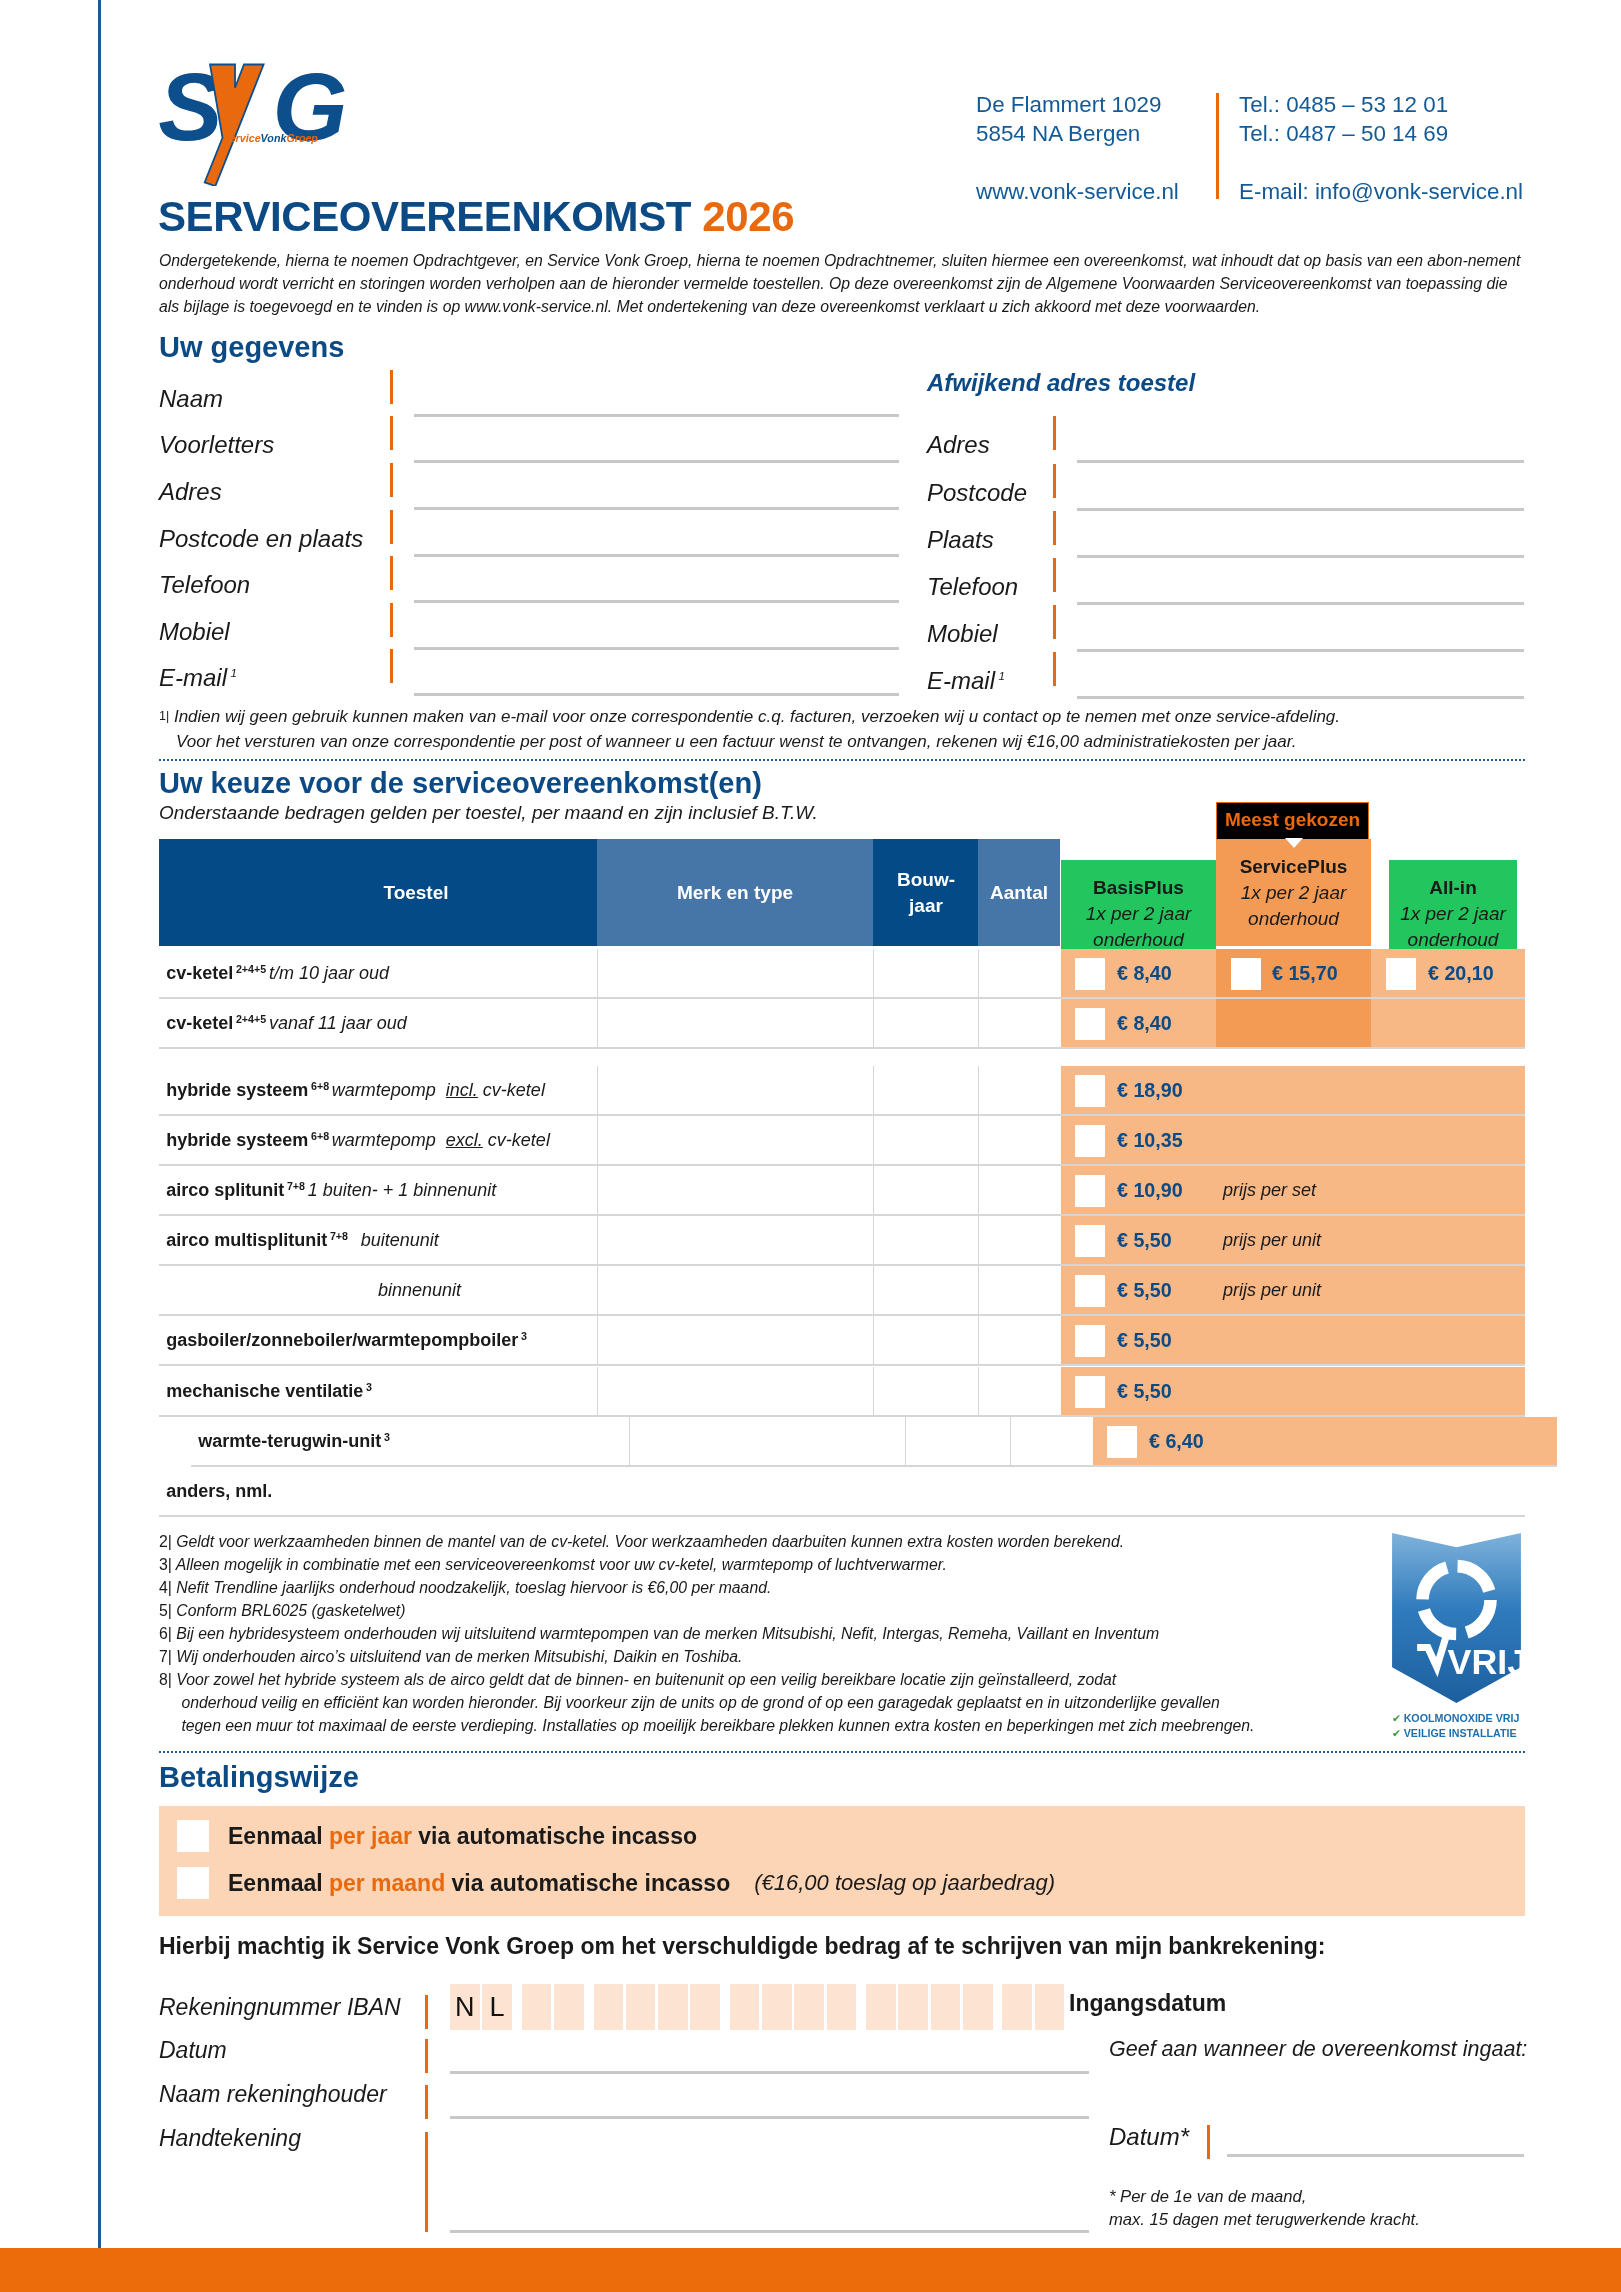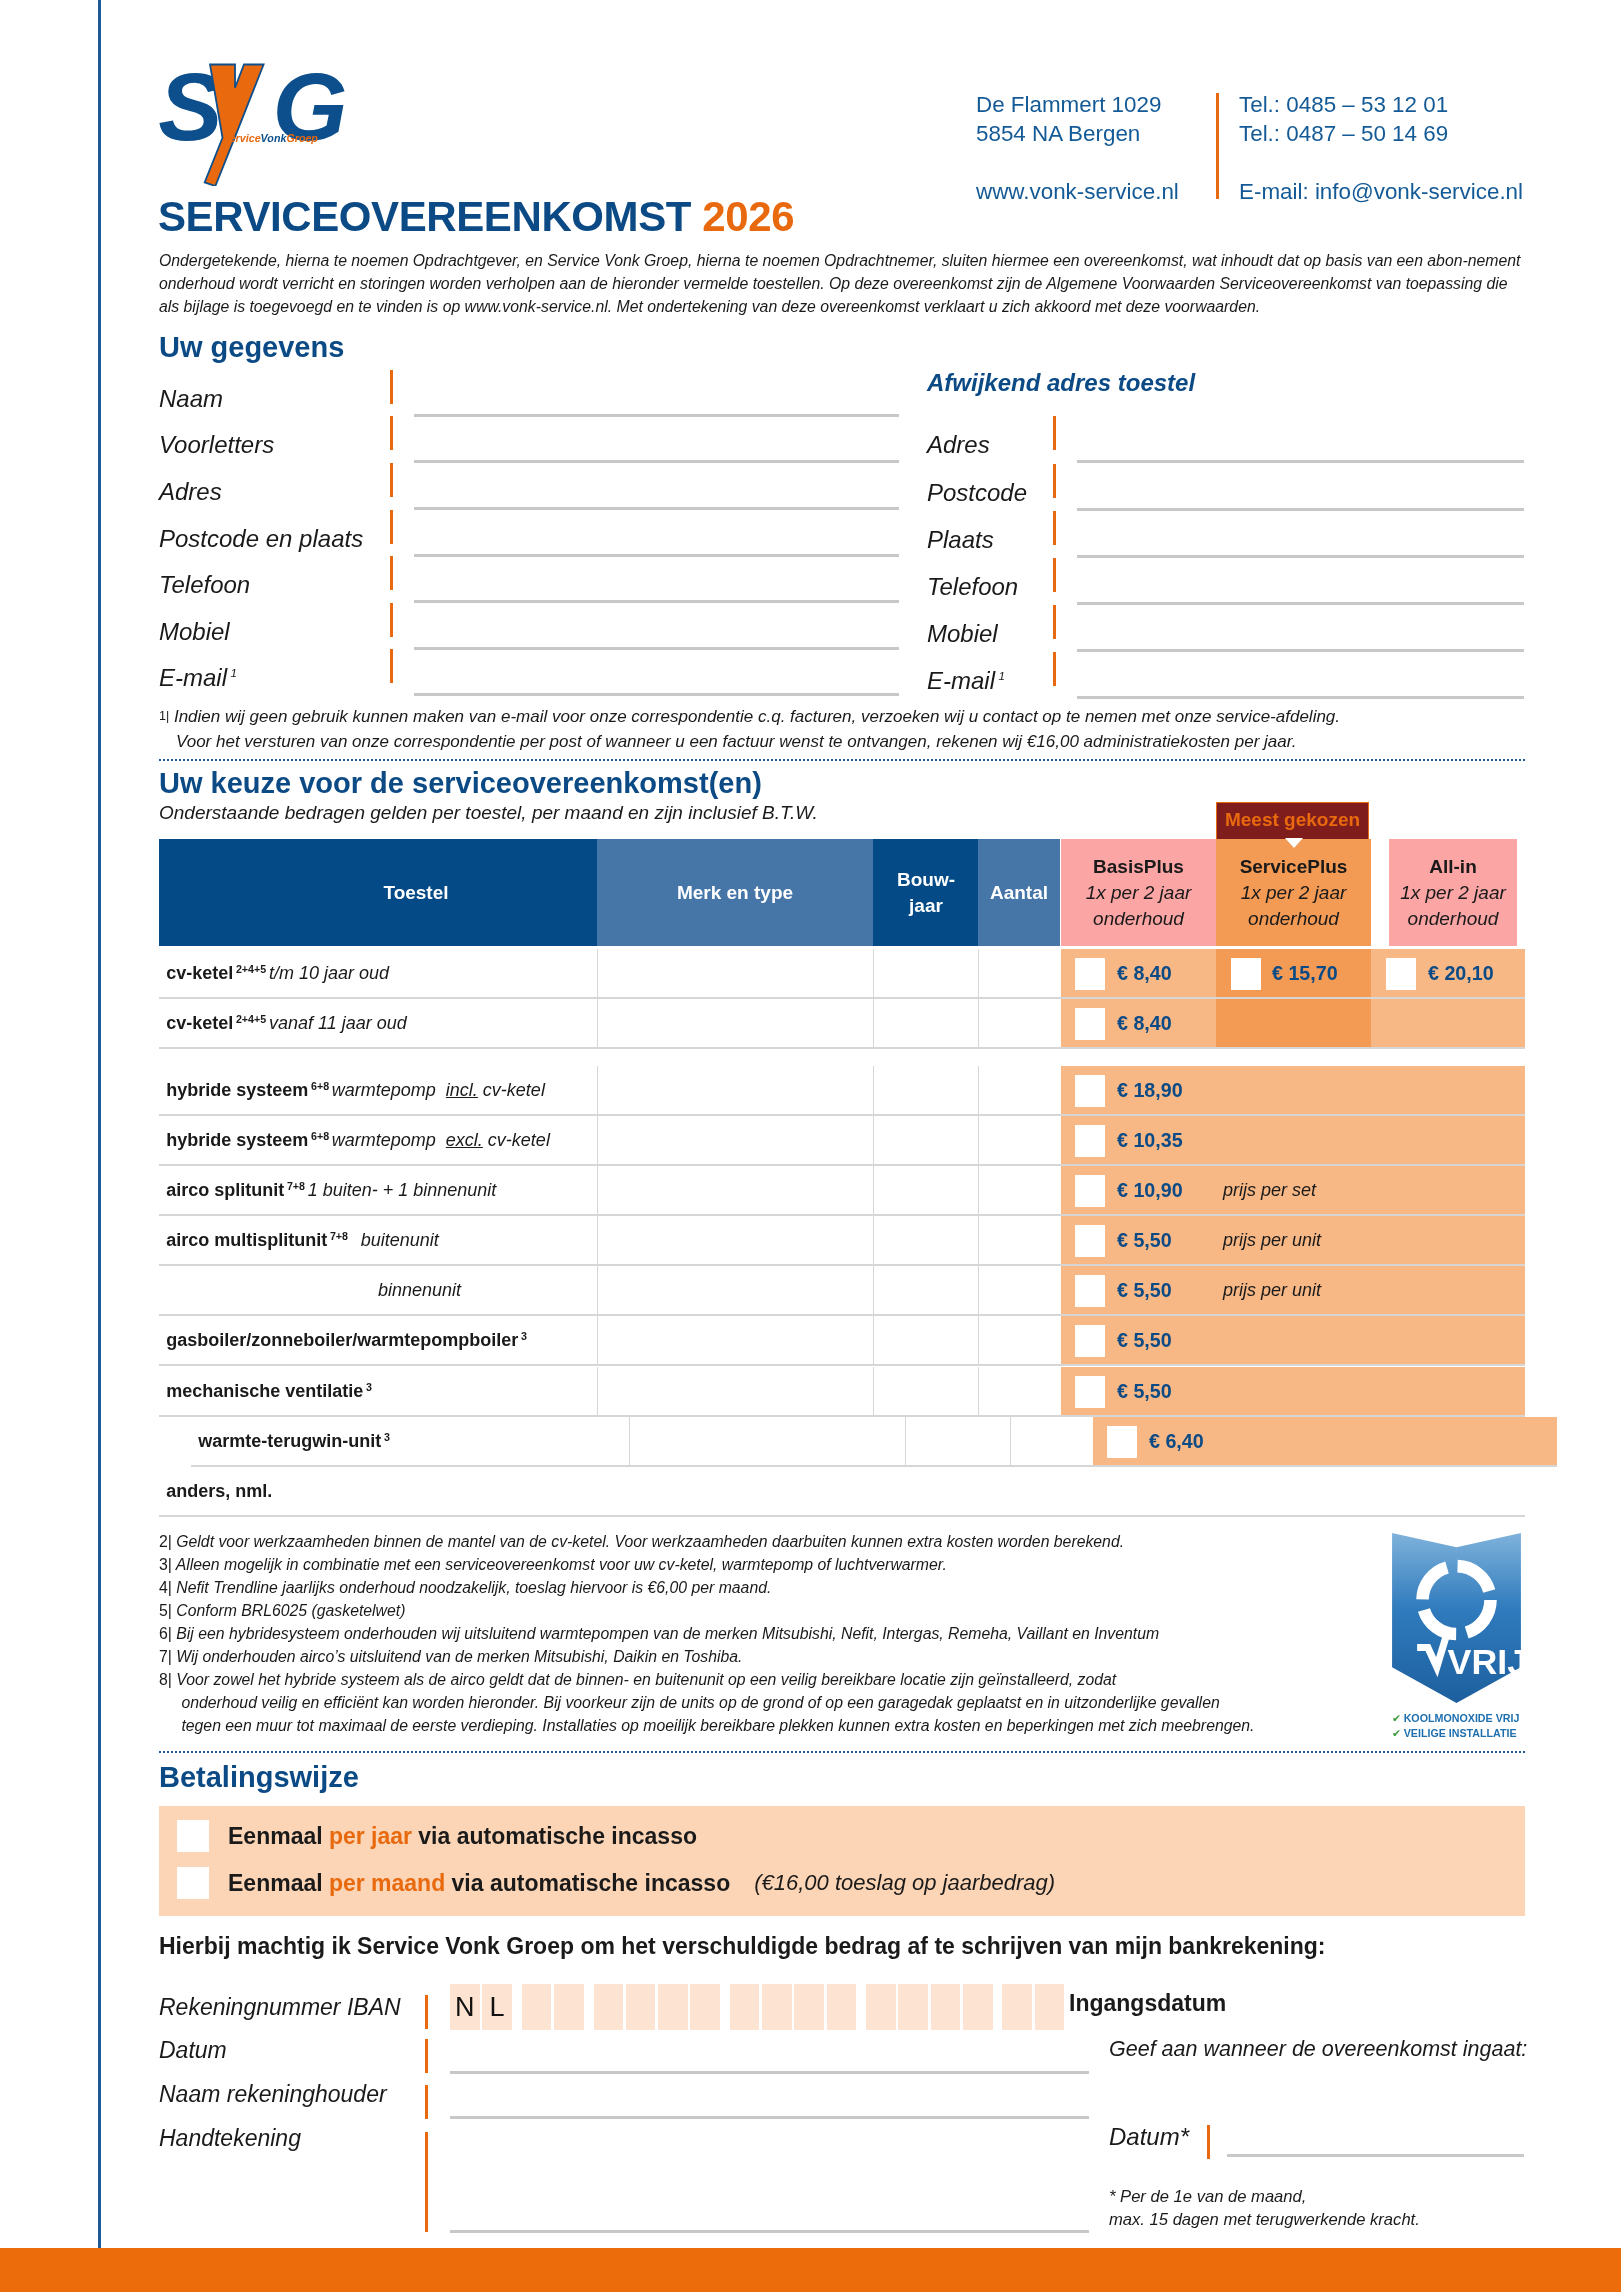--- a/index.html
+++ b/index.html
@@ -31,28 +31,28 @@
   .form-row .line { position: absolute; bottom: 0; height: 2.7px; background: #c8c8c8; border: none; }
 
   #afwijkend-title { left: 927px; top: 369px; font-size: 24px; font-weight: bold; font-style: italic; color: #0b4a85; white-space: nowrap; }
 
   .fn { font-size: 17px; font-style: italic; line-height: 25px; white-space: nowrap; }
   .fn .mark { font-style: normal; }
   .dotted { position: absolute; left: 159px; width: 1366px; height: 0; border-top: 2.7px dotted #1d5a96; }
 
   #choice-sub { left: 159px; top: 802px; font-size: 19px; font-style: italic; white-space: nowrap; }
 
-  #meest-badge { left: 1216px; top: 802px; width: 153px; height: 37px; border: 1.8px solid #e8690e; border-bottom: none; background: #7f1d1d; color: #e8690e; font-weight: bold; font-size: 19px; text-align: center; line-height: 34px; }
+  #meest-badge { left: 1216px; top: 802px; width: 153px; height: 37px; border: 1.8px solid #e8690e; border-bottom: none; background: #000000; color: #e8690e; font-weight: bold; font-size: 19px; text-align: center; line-height: 34px; }
 
   
   #tbl { left: 159px; top: 839px; width: 1366px; }
   .th { position: absolute; top: 0; height: 107px; display: flex; flex-direction: column; align-items: center; justify-content: center; text-align: center; font-size: 19px; font-weight: bold; line-height: 26px; }
   .th.dark { background: #034a86; color: #fff; }
   .th.mid { background: #4675a7; color: #fff; }
-  .th.peach { background: #fca5a5; color: #1a1a1a; }
+  .th.peach { background: #22c55e; color: #1a1a1a; margin-top: 21px; }
   .th.peach2 { background: #f39a55; color: #1a1a1a; }
   .th .sub { font-weight: normal; font-style: italic; font-size: 19px; }
   .caret { position: absolute; left: 69px; top: -0.9px; width: 0; height: 0; border-left: 9px solid transparent; border-right: 9px solid transparent; border-top: 10.7px solid #ffffff; }
 
   .row { position: absolute; left: 0; width: 1366px; height: 50px; border-bottom: 2.7px solid #d6d6d6; }
   .cell { position: absolute; top: 0; height: 100%; }
   .cell.toestel { left: 0; width: 438px; display: flex; align-items: center; padding-left: 7.2px; font-size: 18px; white-space: nowrap; }
   .cell.toestel b { font-weight: bold; }
   .cell.toestel sup { font-size: 10.7px; font-weight: bold; vertical-align: top; position: relative; top: -3.6px; margin: 0 2.7px; }
   .cell.toestel i { font-style: italic; }

